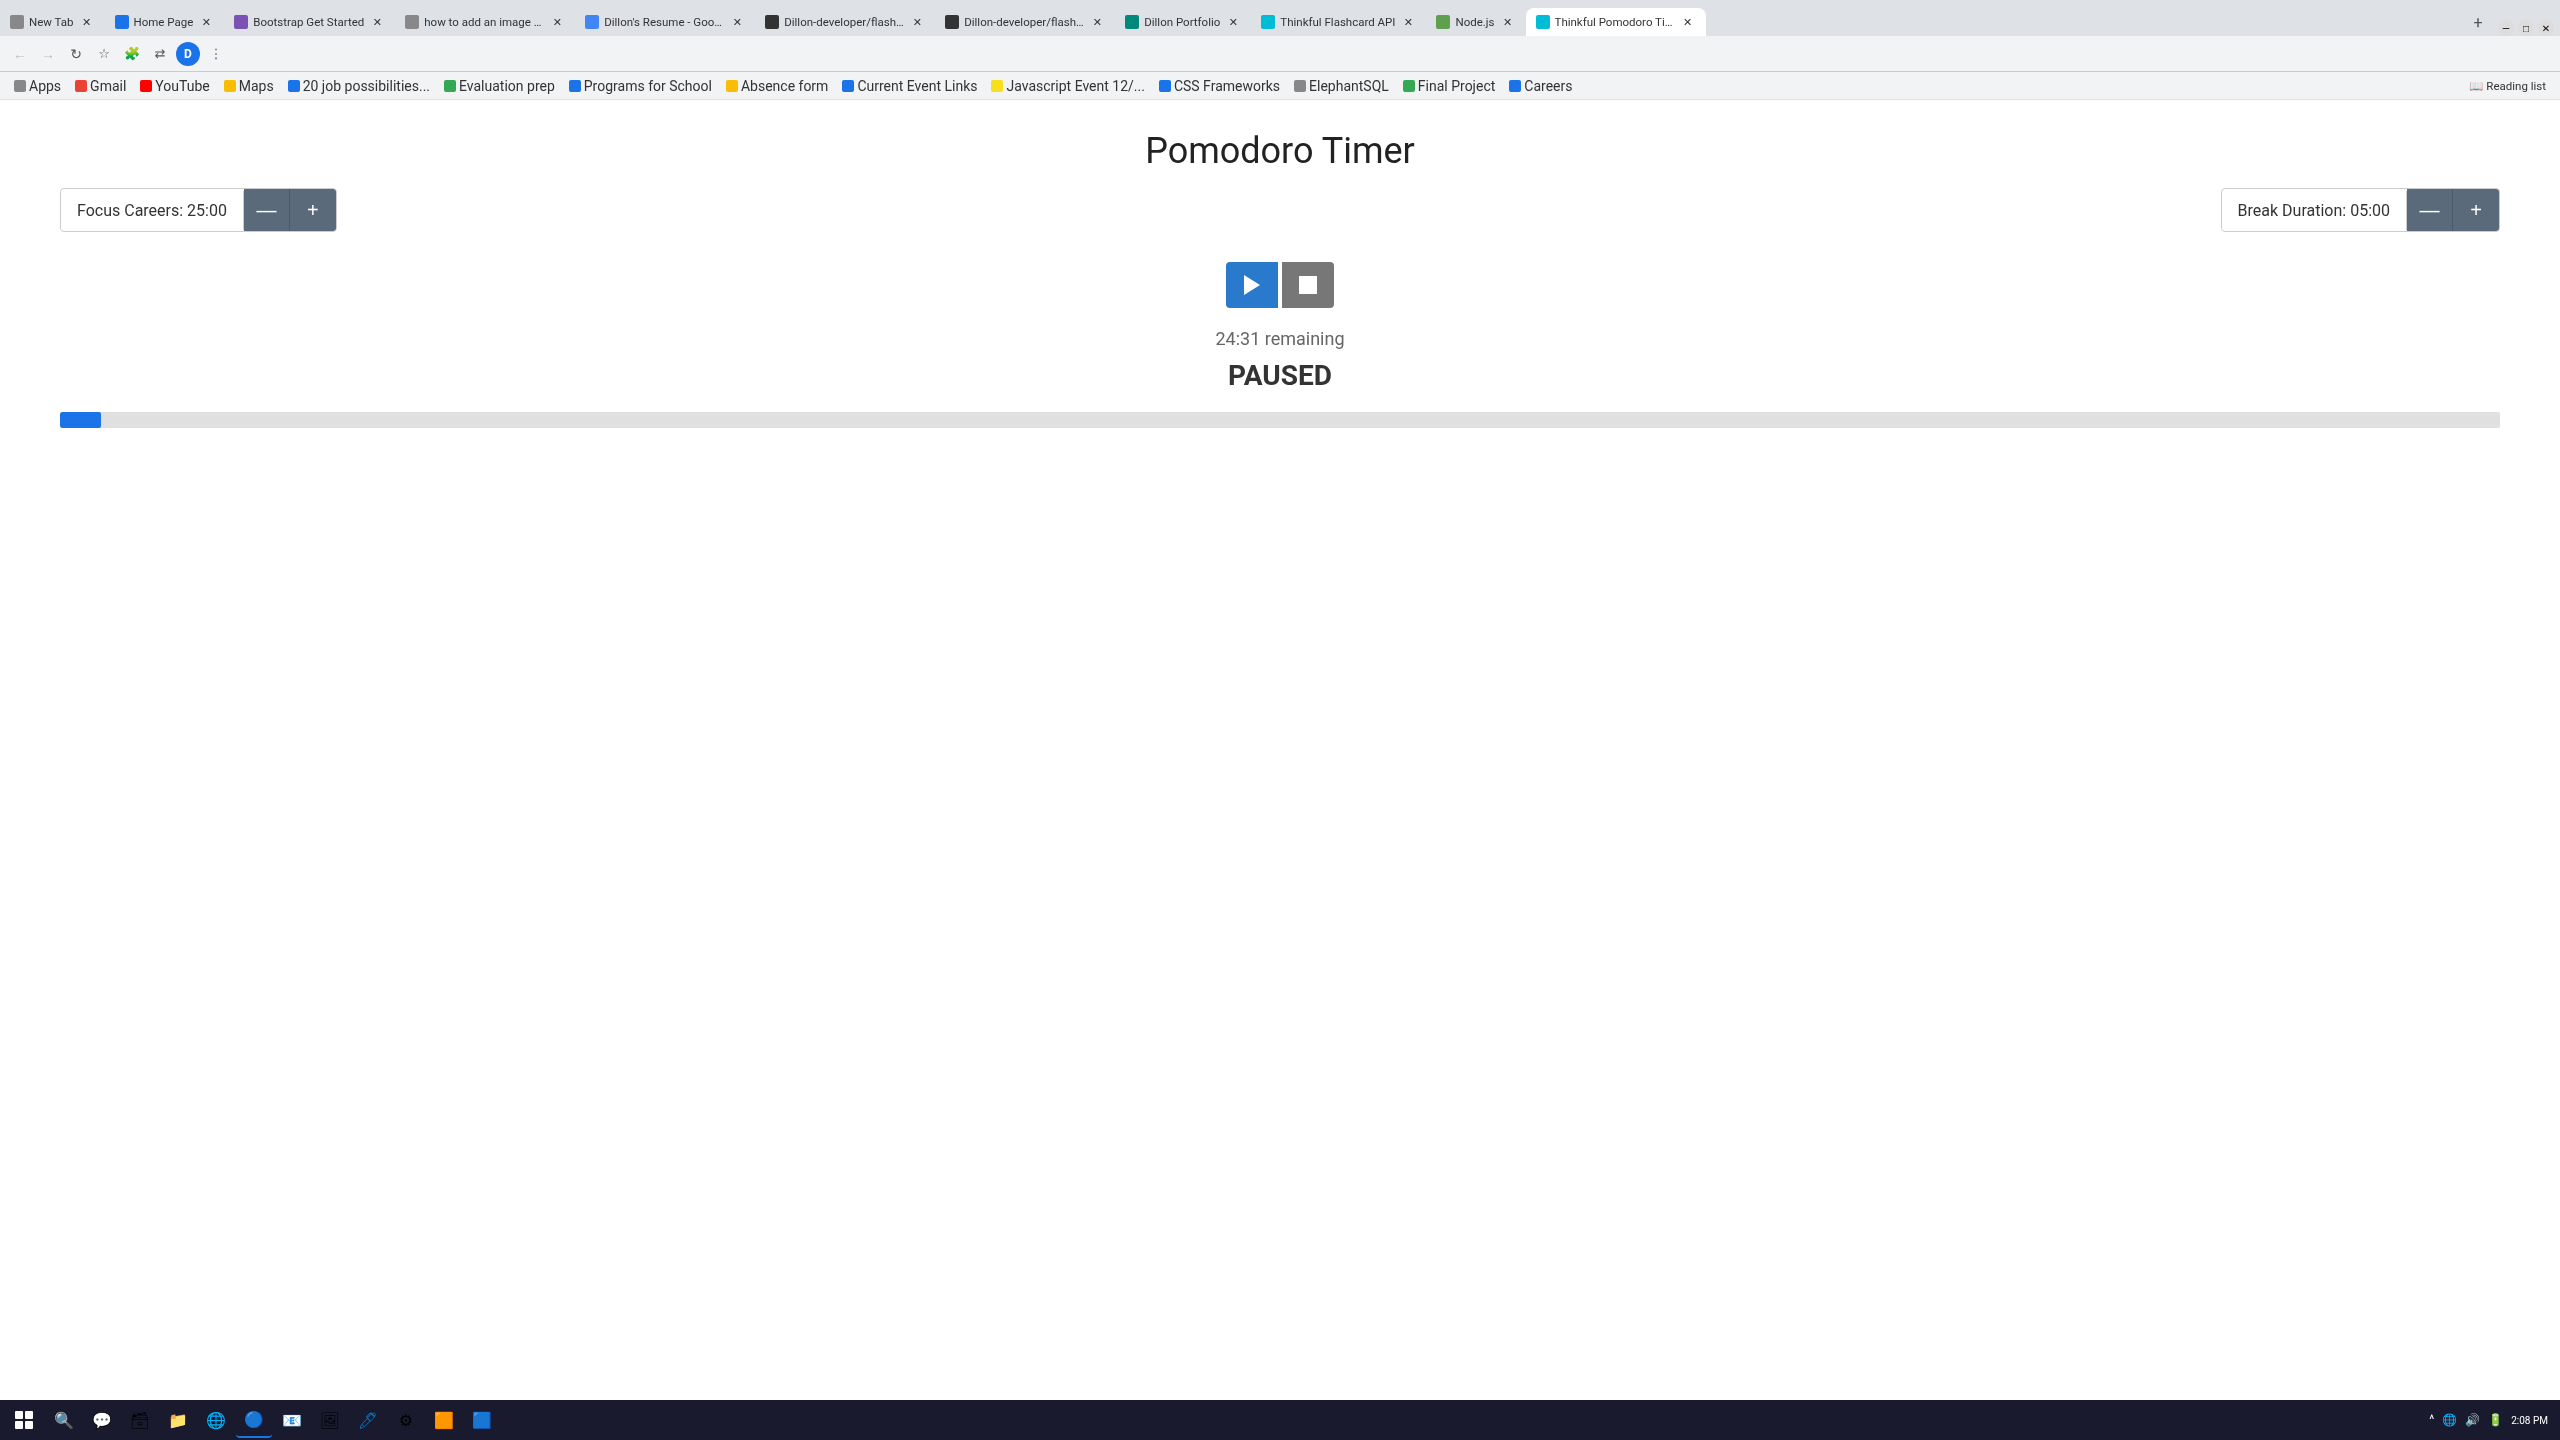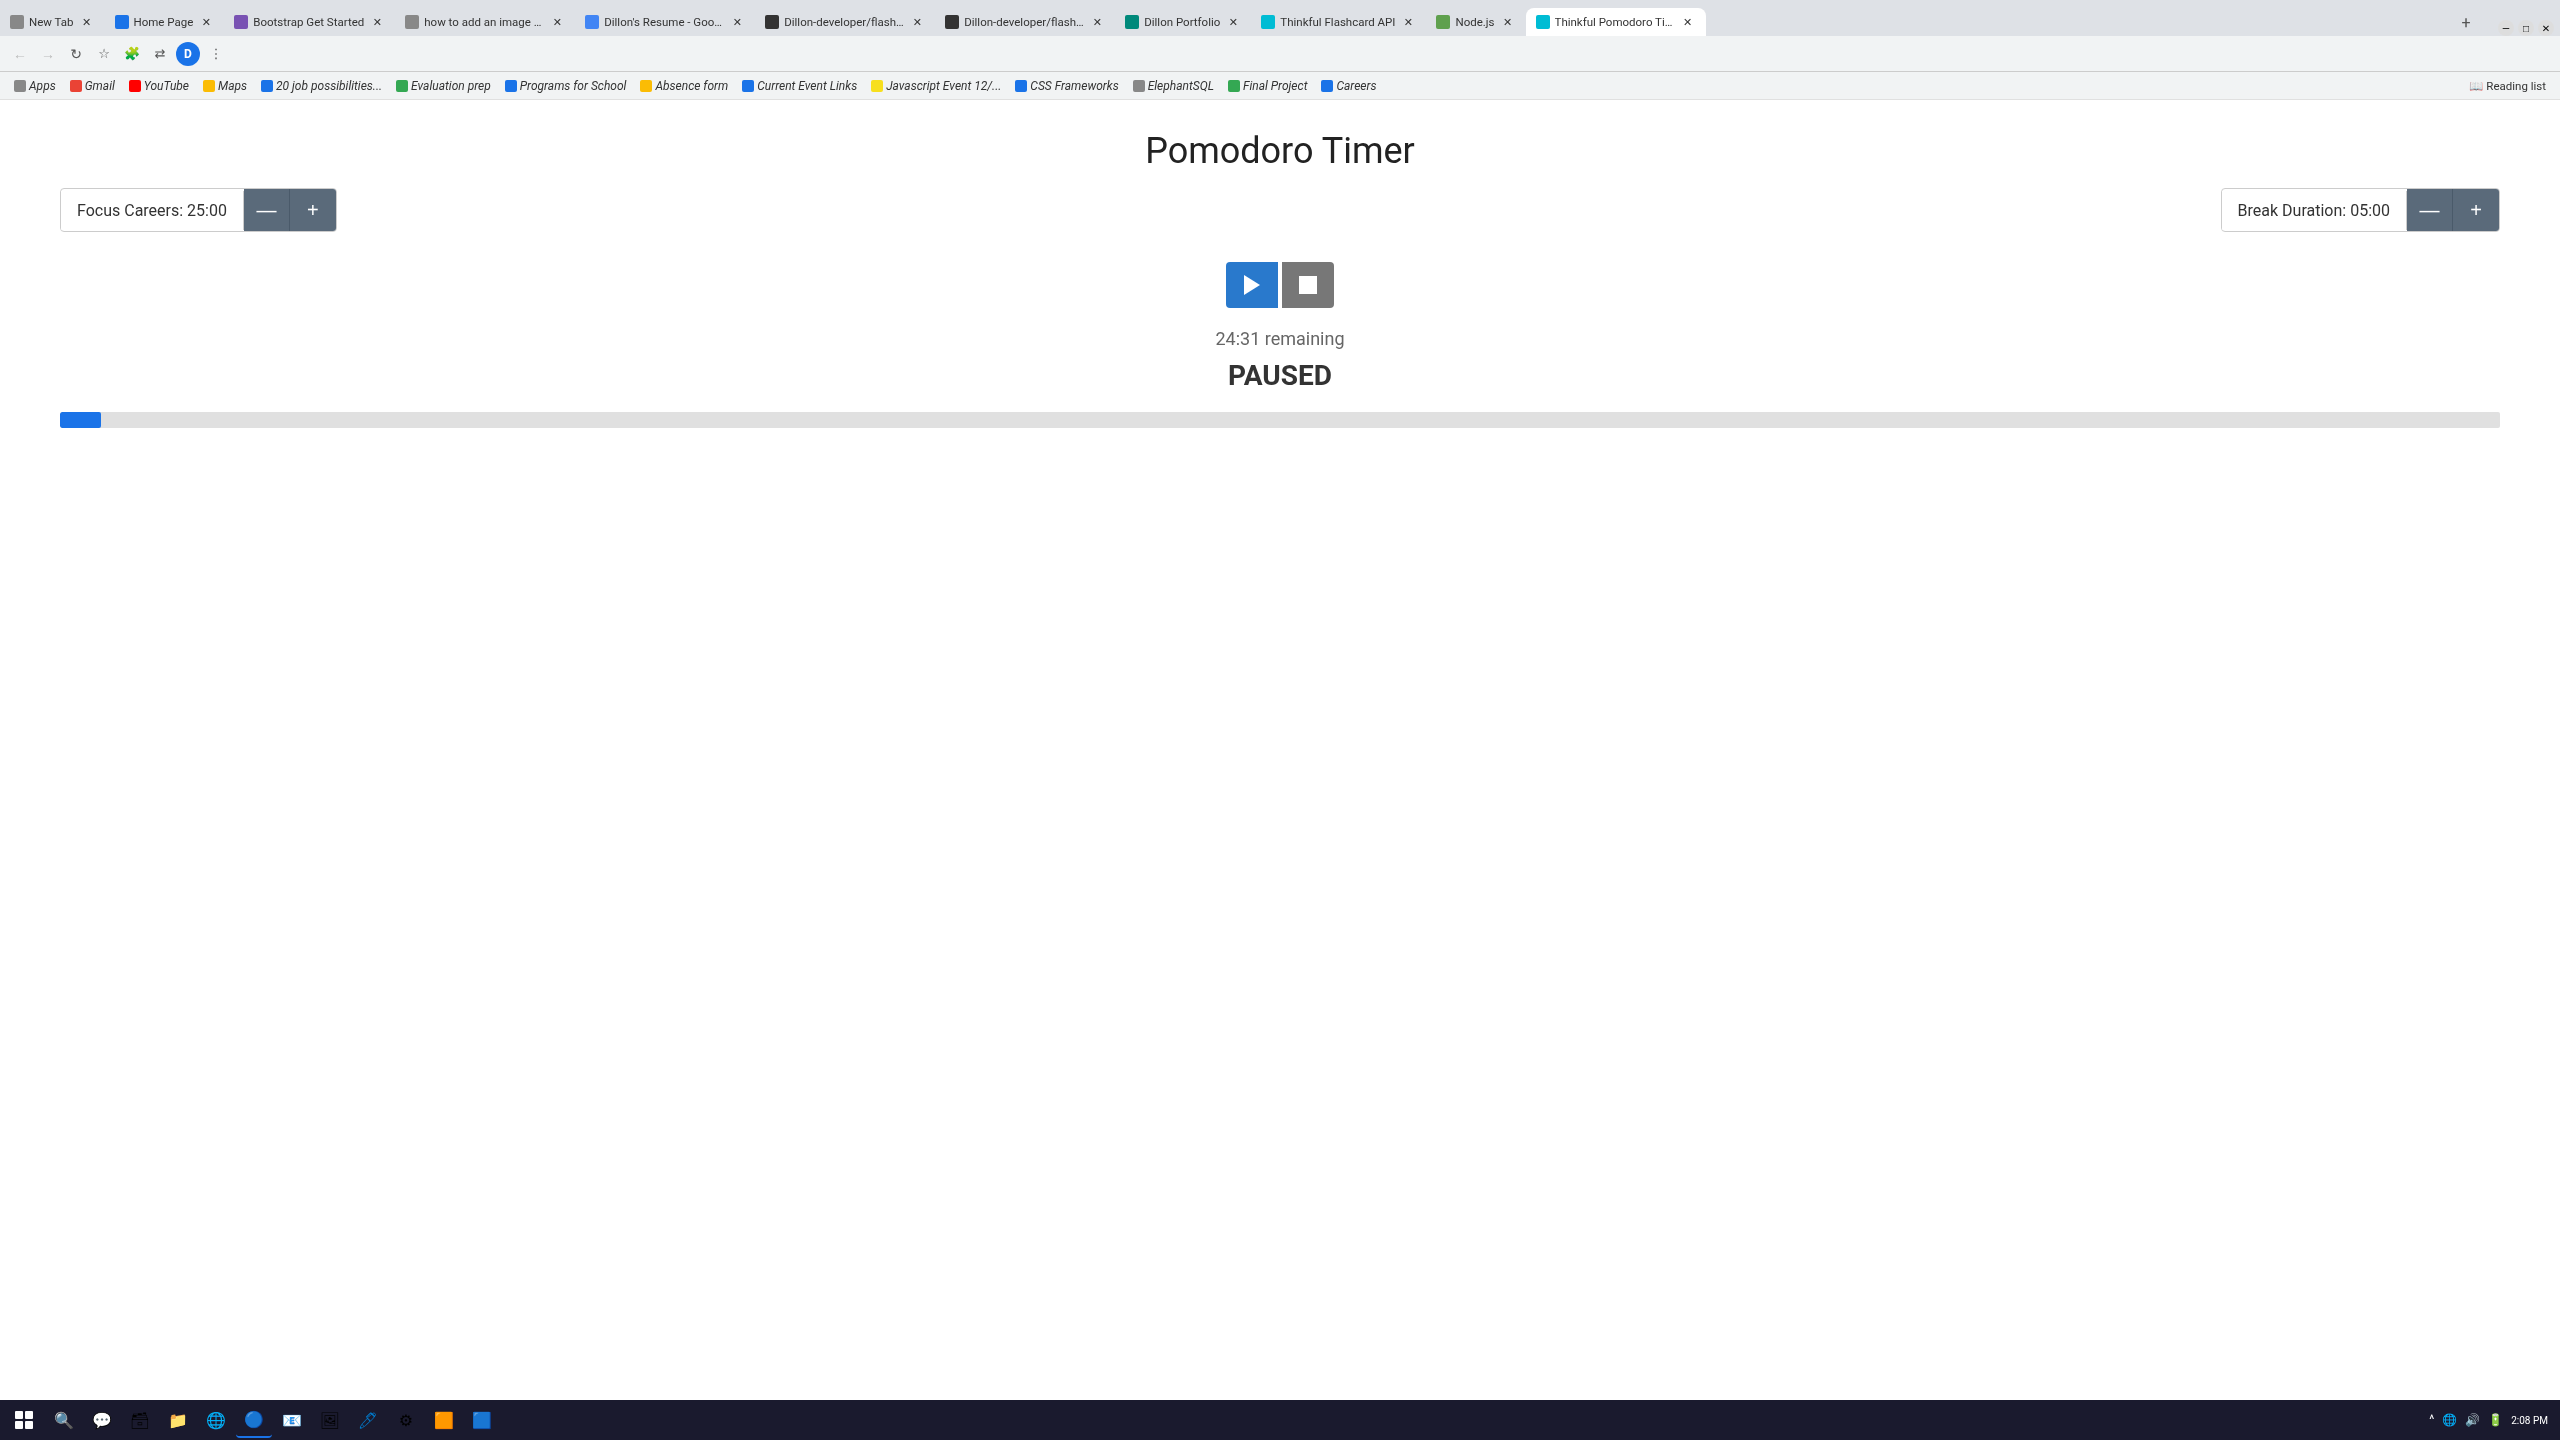--- a/index.html
+++ b/index.html
@@ -15,21 +15,21 @@
       background: #dee1e6;
       width: 100%;
     }
 
     .tab-bar {
       display: flex;
       align-items: flex-end;
       padding: 6px 0 0 0;
       background: #dee1e6;
       height: 36px;
-      gap: 12px;
+      gap: 0;
     }
 
     .tab {
       display: flex;
       align-items: center;
       height: 28px;
       padding: 0 10px;
       font-size: 12px;
       border-radius: 8px 8px 0 0;
       background: #dee1e6;
@@ -164,24 +164,23 @@
       overflow: hidden;
     }
 
     .bookmark-item {
       display: flex;
       align-items: center;
       gap: 3px;
       padding: 2px 6px;
       border-radius: 4px;
       cursor: pointer;
-      font-size: 12px;
+      font-size: 14px;
       color: #333;
       white-space: nowrap;
-      font-style: italic;
     }
 
     .bookmark-favicon {
       width: 12px;
       height: 12px;
       flex-shrink: 0;
     }
 
     
     .reading-list-btn {

